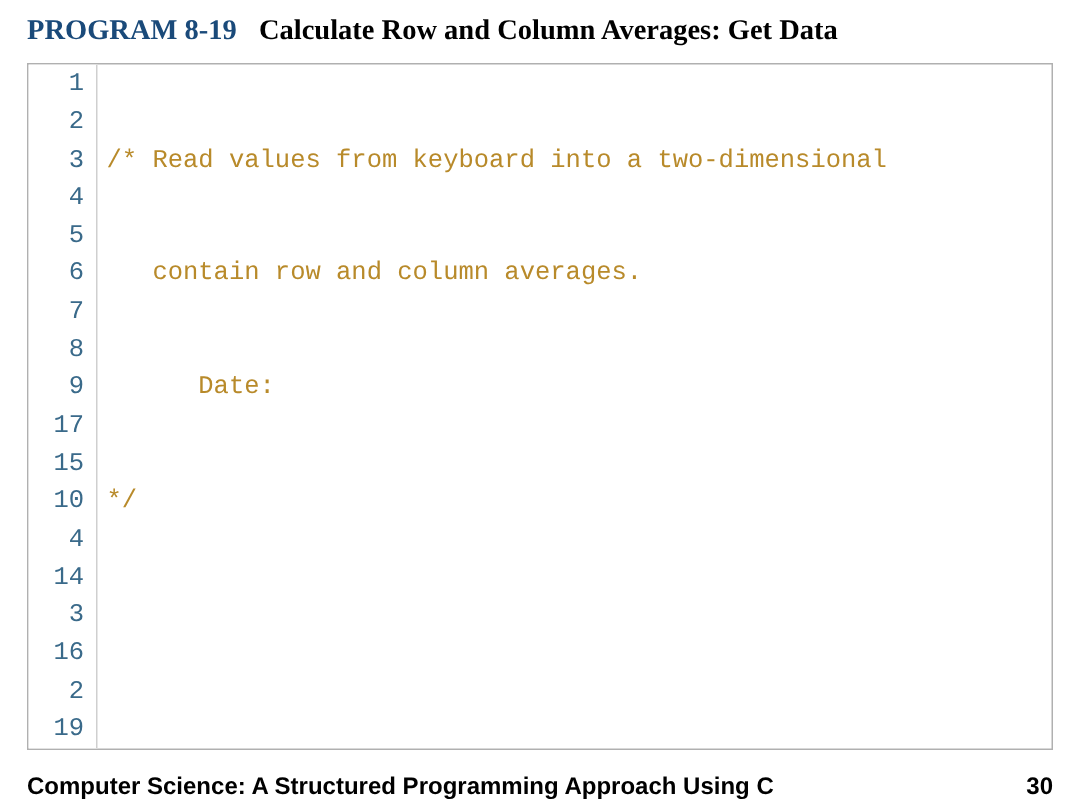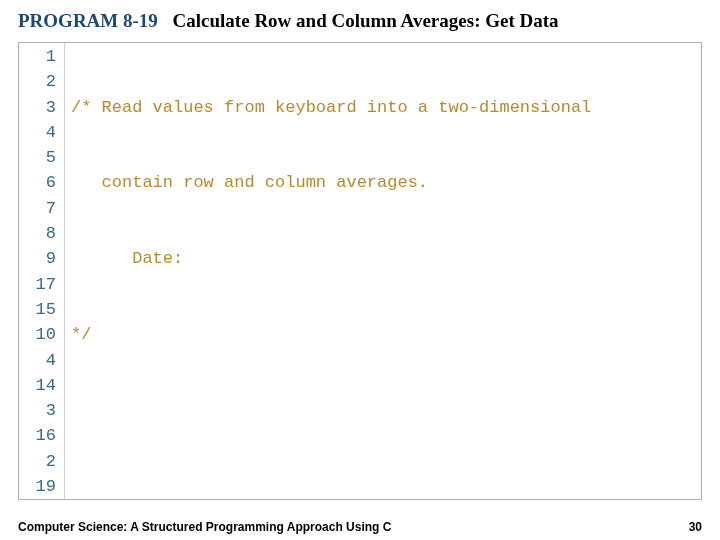--- a/index.html
+++ b/index.html
@@ -50,21 +50,21 @@
     white-space: pre;
     color: #222;
   }
   .code div { height: 25.3px; }
   .c-comment { color: #b88a2a; }
   .footer {
     position: absolute;
     bottom: 6px;
     left: 18px;
     right: 18px;
-    font-size: 12px;
+    font-size: 16px;
     display: flex;
     justify-content: space-between;
     color: #000;
     font-family: Arial, sans-serif;
     font-weight: bold;
   }
 </style>
 </head>
 <body>
 

